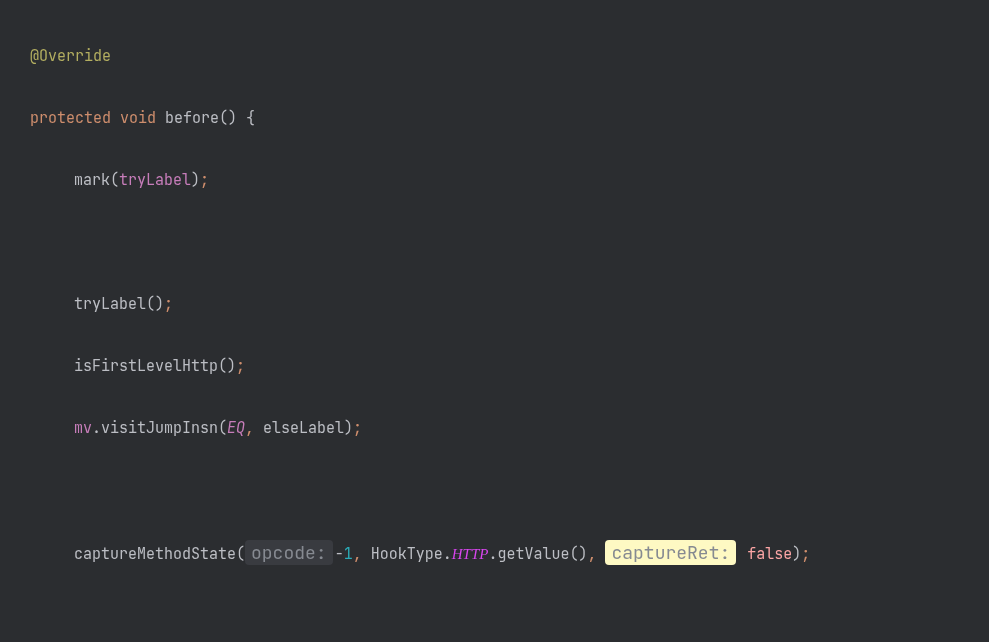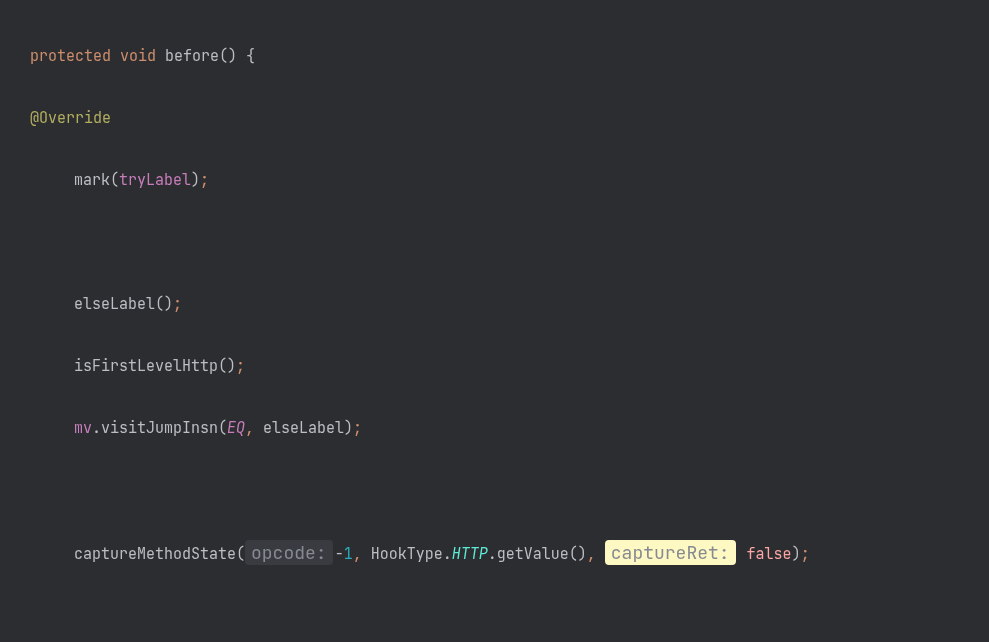--- a/index.html
+++ b/index.html
@@ -36,31 +36,31 @@
   .hint {
     background: #393b40;
     color: #868a91;
     border-radius: 4px;
     padding: 1px 6px;
     font-size: 18px;
     margin-right: 2px;
   }
   .hint-opcode { background: #393b40; }
   .hint-capture { background: #fef9c3; }
-  .http-const { color: #5eead4; font-style: italic; }
+  .http-const { color: #d946ef; font-style: italic; font-family: Liberation Serif, serif; }
 </style>
 </head>
 <body>
 
 <div class="code-container">
+<span class="line"><span class="annotation">@Override</span></span>
 <span class="line"><span class="keyword">protected</span> <span class="keyword">void</span> <span class="method-decl">before</span><span class="punct">() {</span></span>
-<span class="line"><span class="annotation">@Override</span></span>
 <span class="line indent1"><span class="ident">mark(</span><span class="field">tryLabel</span><span class="punct">)</span><span class="semi">;</span></span>
 <span class="line"></span>
-<span class="line indent1"><span class="ident">elseLabel()</span><span class="semi">;</span></span>
+<span class="line indent1"><span class="ident">tryLabel()</span><span class="semi">;</span></span>
 <span class="line indent1"><span class="ident">isFirstLevelHttp()</span><span class="semi">;</span></span>
 <span class="line indent1"><span class="field">mv</span><span class="dot">.</span><span class="ident">visitJumpInsn(</span><span class="constant">EQ</span><span class="comma">,</span><span class="ident"> elseLabel)</span><span class="semi">;</span></span>
 <span class="line"></span>
 <span class="line indent1"><span class="ident">captureMethodState(</span><span class="hint hint-opcode">opcode:</span><span class="punct">-</span><span class="number">1</span><span class="comma">,</span><span class="ident"> HookType</span><span class="dot">.</span><span class="http-const">HTTP</span><span class="dot">.</span><span class="ident">getValue()</span><span class="comma">,</span> <span class="hint hint-capture">captureRet:</span> <span class="bool">false</span><span class="punct">)</span><span class="semi">;</span></span>
 
 
 
 
 
 

